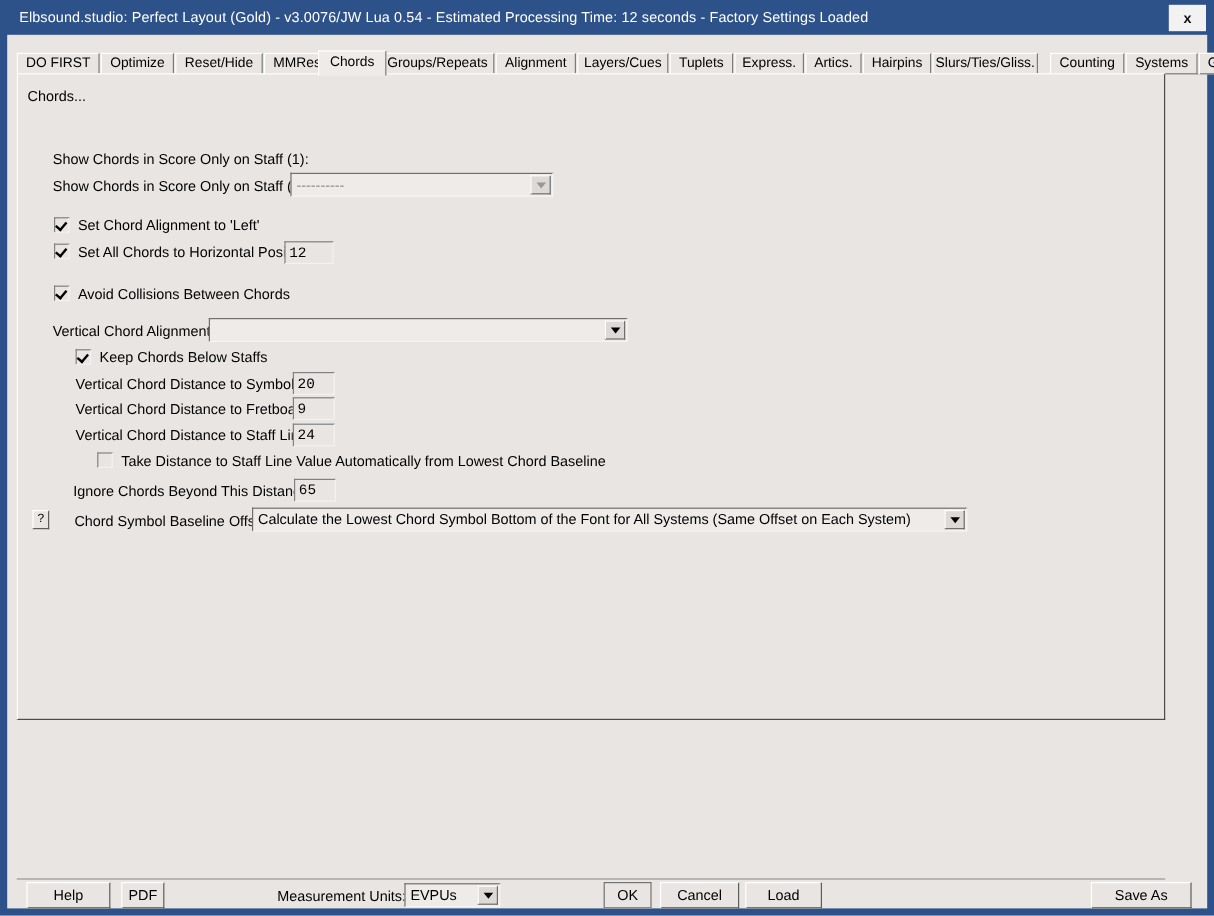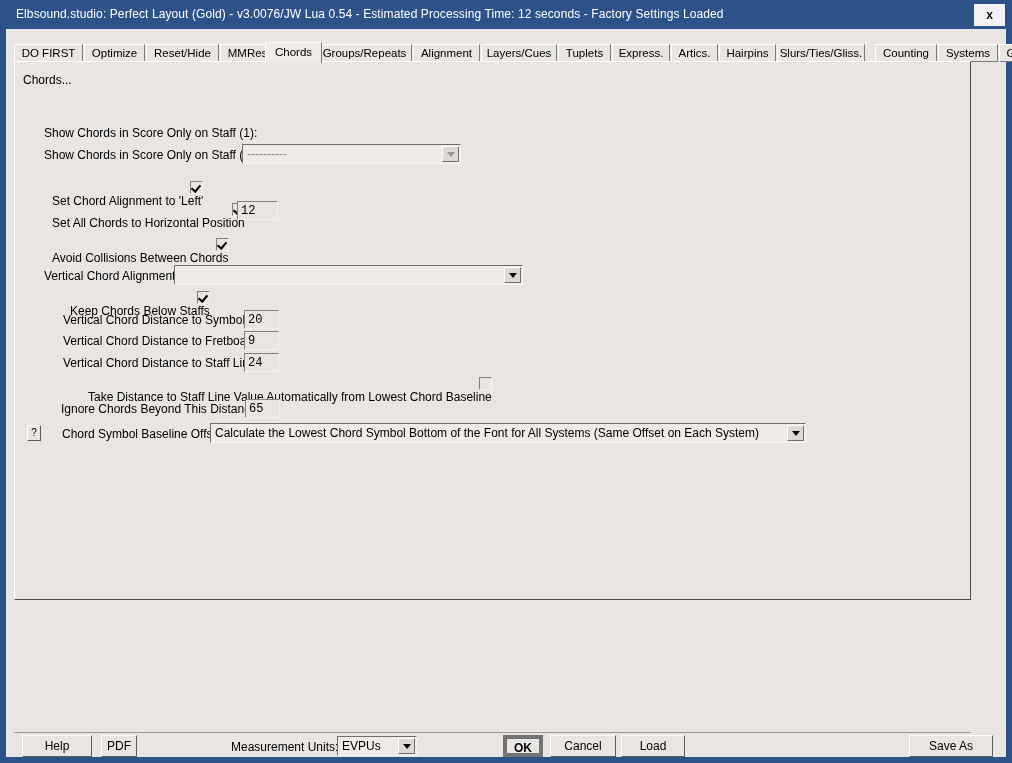--- a/index.html
+++ b/index.html
@@ -193,23 +193,22 @@
     width: 0; height: 0;
     border-left: 4px solid transparent;
     border-right: 4px solid transparent;
     border-top: 5px solid #000000;
   }
   .combo.disabled .arrow-down { border-top-color: #9a9692; }
 
   .chkrow {
     position: absolute;
     display: flex;
-    align-items: flex-end;
+    align-items: flex-start;
     white-space: nowrap;
-    flex-direction: column;
   }
   .chkbox {
     width: 13px;
     height: 13px;
     box-sizing: border-box;
     background: #e9e5e2;
     border-top: 1px solid #818181;
     border-left: 1px solid #818181;
     border-right: 1px solid #f4f2f0;
     border-bottom: 1px solid #f4f2f0;
@@ -276,23 +275,22 @@
     border-bottom: 1px solid #5d5d5a;
     font-family: "Liberation Sans", sans-serif;
     font-size: 12px;
     color: #000000;
     text-align: center;
     cursor: pointer;
     padding: 0;
     line-height: 20px;
   }
   .btn.default {
-    border: 4px solid #737373;
+    border: 1px solid #737373;
     line-height: 18px;
-    font-weight: bold;
   }
 
   #sep-line {
     position: absolute;
     left: 8px;
     top: 703px;
     width: 957px;
     height: 0;
     border-top: 1px solid #9b9792;
   }

